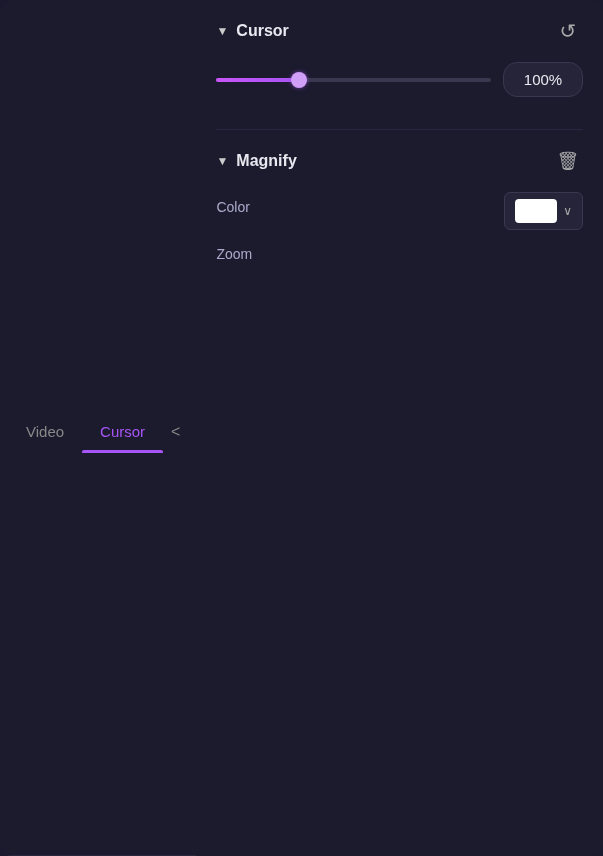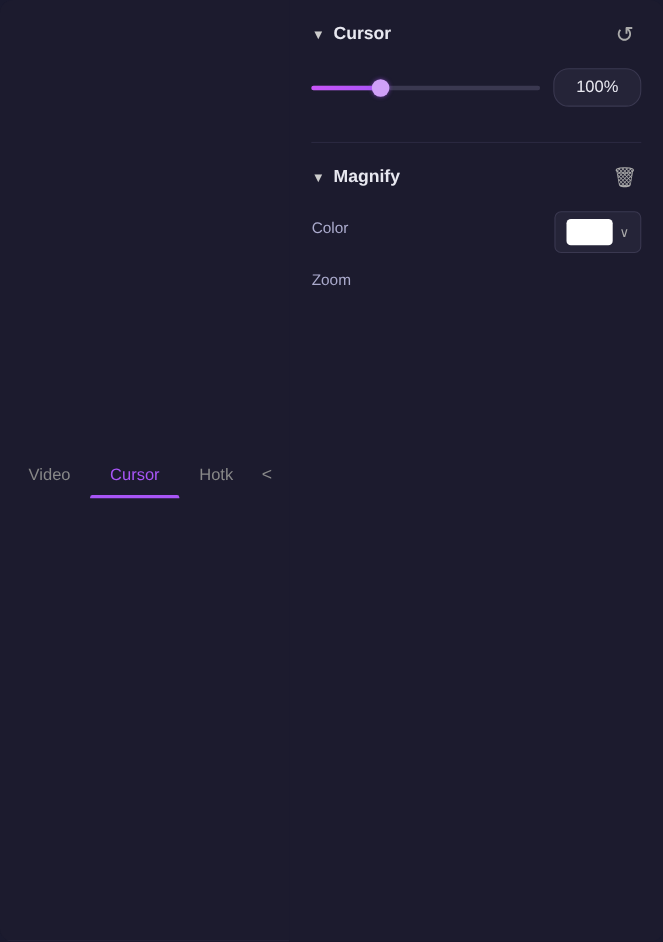--- a/index.html
+++ b/index.html
@@ -272,21 +272,20 @@
     }
   </style>
 </head>
 <body>
 
 <div class="app-window">
 
   <div class="tab-bar">
     <div class="tab-item">Video</div>
     <div class="tab-item active">Cursor</div>
-    <div class="tab-item">Hotk</div>
     <div class="tab-chevron">&lt;</div>
   </div>
 
   <div class="content">
 
     <div class="section">
       <div class="section-header">
         <div class="section-title-row">
           <span class="chevron-down">▼</span>
           <span class="section-title">Cursor</span>

